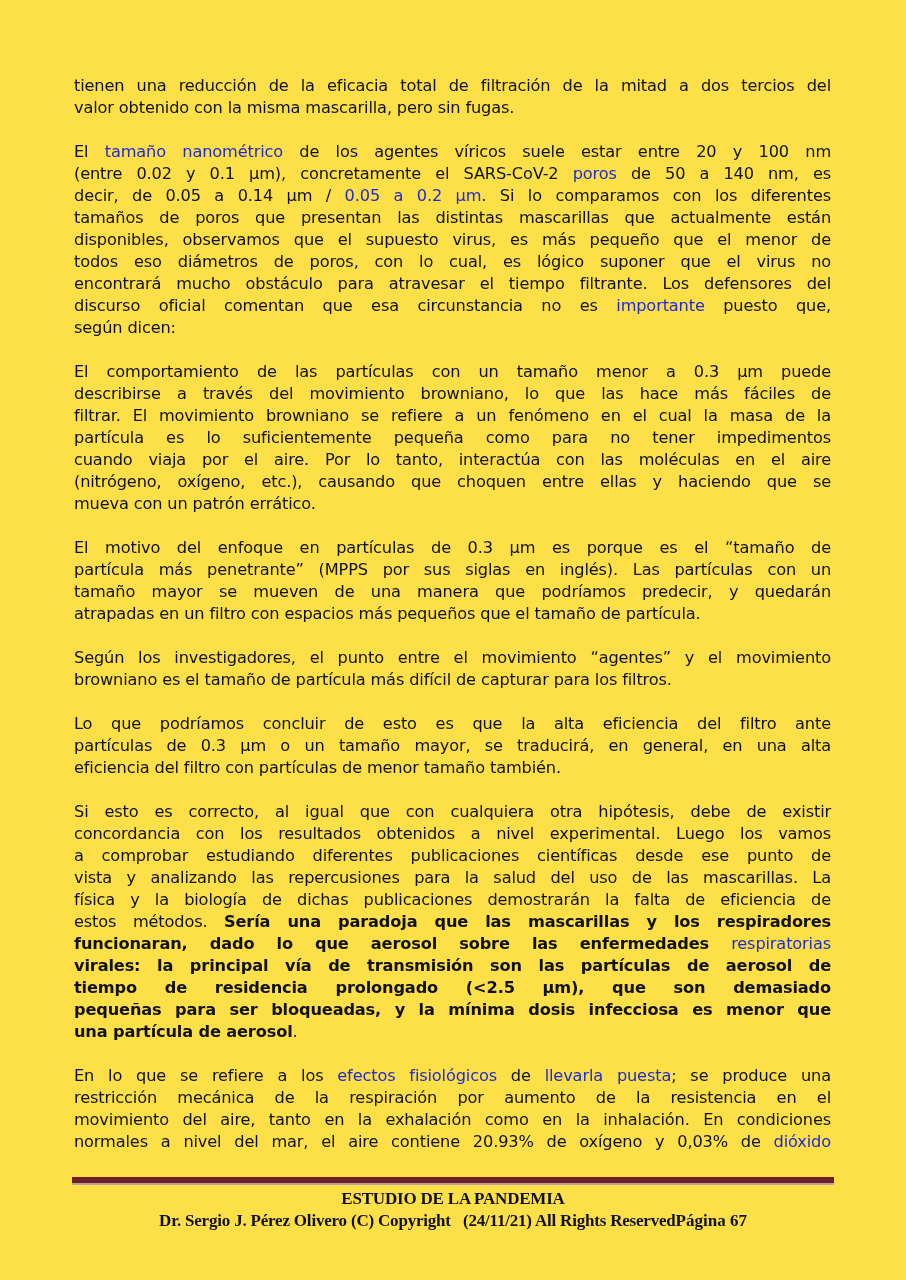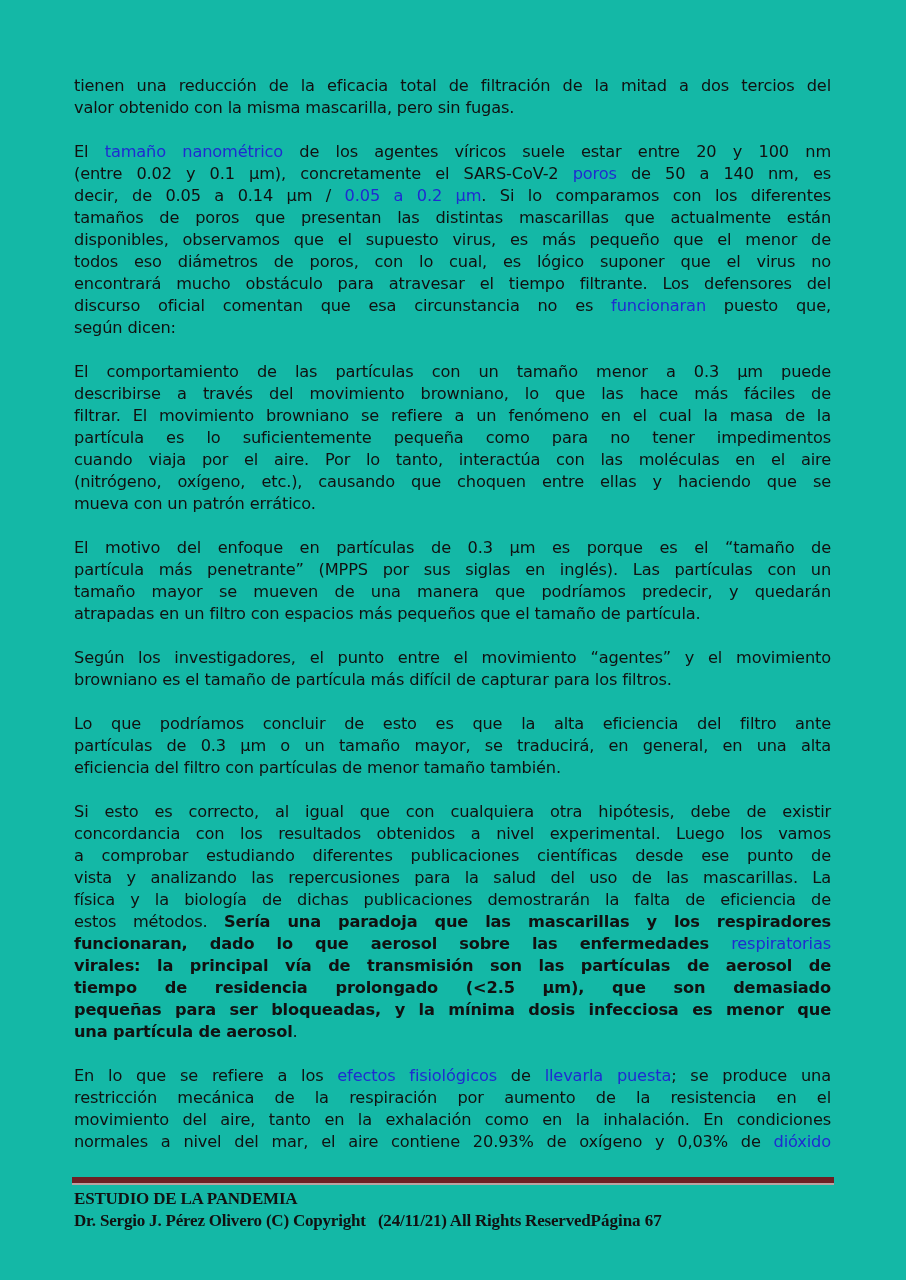--- a/index.html
+++ b/index.html
@@ -1,17 +1,17 @@
 <!DOCTYPE html>
 <html><head>
 <meta charset="utf-8">
 <style>
   html, body { margin: 0; padding: 0; background: #ffffff; }
   body { width: 906px; height: 1280px; position: relative; overflow: hidden; }
-  .page { position: absolute; left: 0; top: 0; width: 906px; height: 1280px; background: #14b8a6; }
+  .page { position: absolute; left: 0; top: 0; width: 906px; height: 1280px; background: #fde047; }
   .content {
     position: absolute; left: 74px; top: 75px; width: 757px;
     font-family: "DejaVu Sans", sans-serif; font-size: 16.2px; color: #111;
     letter-spacing: -0.15px;
   }
   .para { margin: 0 0 22px 0; }
   .line {
     display: block; height: 22px; line-height: 22px; white-space: nowrap;
     text-align: justify; text-align-last: justify; overflow: visible;
   }
@@ -20,41 +20,41 @@
   b.bold { font-weight: bold; }
   .footer-rule {
     position: absolute; left: 72px; top: 1177px; width: 762px; height: 6px;
     background: #6e2024; border-bottom: 2px solid #b9a2a2;
   }
   .footer {
     position: absolute; left: 74px; top: 1188px; width: 758px;
     font-family: "Liberation Serif", serif; font-weight: bold; font-size: 17px;
     color: #111; line-height: 22px;
   }
-  .footer .row { display: flex; justify-content: flex-start; height: 22px; white-space: pre; }
+  .footer .row { display: flex; justify-content: center; height: 22px; white-space: pre; }
   .footer .row .left { letter-spacing: -0.2px; }
 </style>
 </head>
 <body>
 
 <div class="page">
   <div class="content" id="content">
       <div class="para">
         <span class="line"><span>tienen una reducción de la eficacia total de filtración de la mitad a dos tercios del</span></span>
         <span class="line last"><span>valor obtenido con la misma mascarilla, pero sin fugas.</span></span>
       </div>
       <div class="para">
         <span class="line"><span>El </span><a class="lnk">tamaño</a><span> </span><a class="lnk">nanométrico</a><span> de los agentes víricos suele estar entre 20 y 100 nm</span></span>
         <span class="line"><span>(entre 0.02 y 0.1 µm), concretamente el SARS-CoV-2 </span><a class="lnk">poros</a><span> de 50 a 140 nm, es</span></span>
         <span class="line"><span>decir, de 0.05 a 0.14 µm / </span><a class="lnk">0.05 a 0.2 µm</a><span>. Si lo comparamos con los diferentes</span></span>
         <span class="line"><span>tamaños de poros que presentan las distintas mascarillas que actualmente están</span></span>
         <span class="line"><span>disponibles, observamos que el supuesto virus, es más pequeño que el menor de</span></span>
         <span class="line"><span>todos eso diámetros de poros, con lo cual, es lógico suponer que el virus no</span></span>
         <span class="line"><span>encontrará mucho obstáculo para atravesar el tiempo filtrante. Los defensores del</span></span>
-        <span class="line"><span>discurso oficial comentan que esa circunstancia no es </span><a class="lnk">funcionaran</a><span> puesto que,</span></span>
+        <span class="line"><span>discurso oficial comentan que esa circunstancia no es </span><a class="lnk">importante</a><span> puesto que,</span></span>
         <span class="line last"><span>según dicen:</span></span>
       </div>
       <div class="para">
         <span class="line"><span>El comportamiento de las partículas con un tamaño menor a 0.3 µm puede</span></span>
         <span class="line"><span>describirse a través del movimiento browniano, lo que las hace más fáciles de</span></span>
         <span class="line"><span>filtrar. El movimiento browniano se refiere a un fenómeno en el cual la masa de la</span></span>
         <span class="line"><span>partícula es lo suficientemente pequeña como para no tener impedimentos</span></span>
         <span class="line"><span>cuando viaja por el aire. Por lo tanto, interactúa con las moléculas en el aire</span></span>
         <span class="line"><span>(nitrógeno, oxígeno, etc.), causando que choquen entre ellas y haciendo que se</span></span>
         <span class="line last"><span>mueva con un patrón errático.</span></span>

